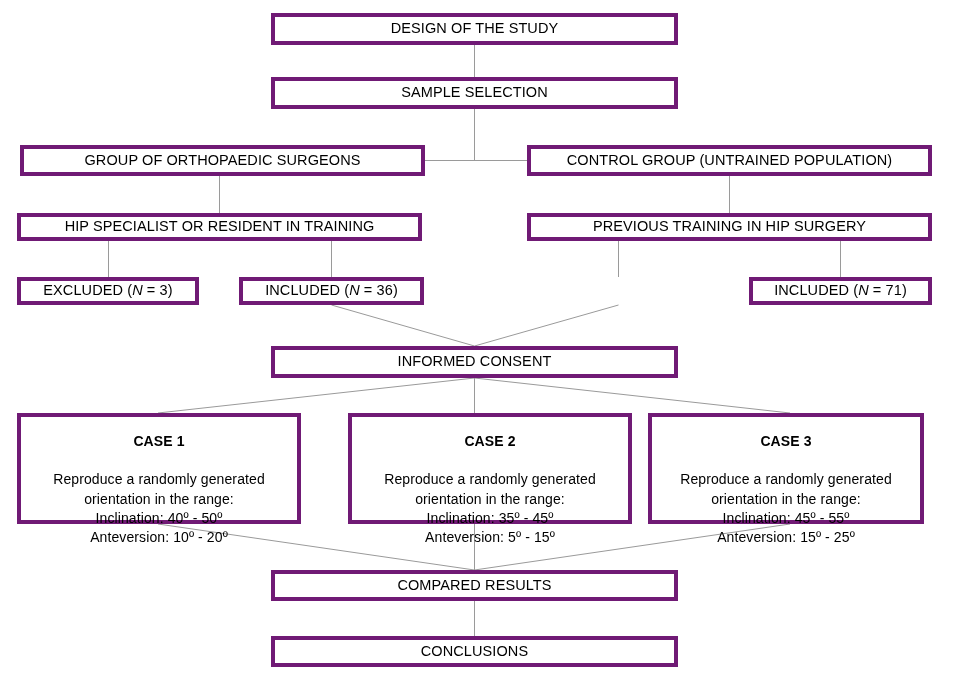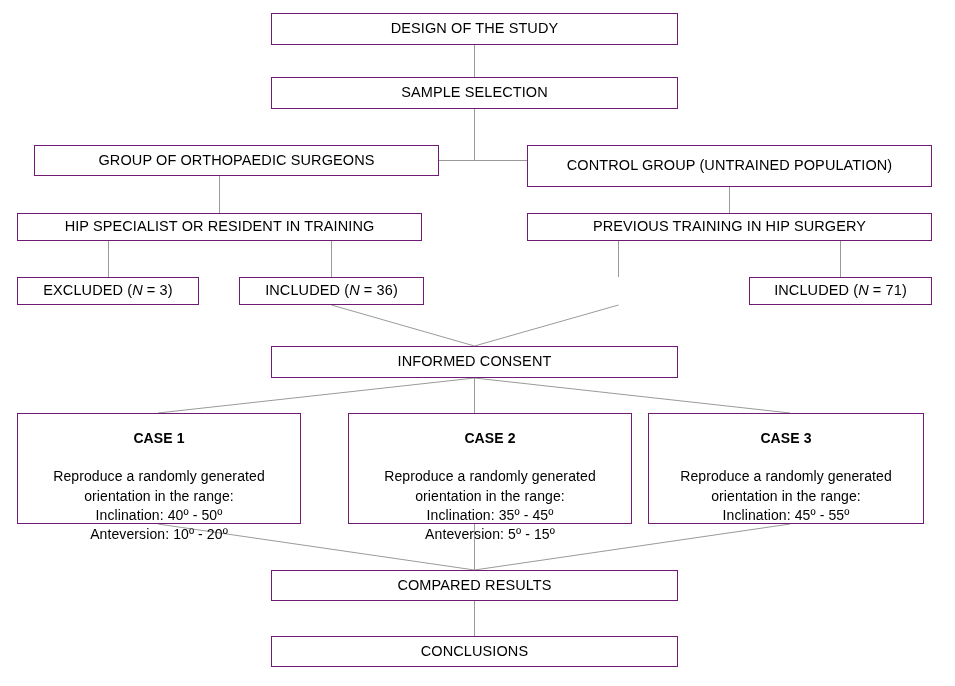--- a/index.html
+++ b/index.html
@@ -16,21 +16,21 @@
   }
   svg.connectors{
     position:absolute;
     left:0;top:0;
     width:955px;height:686px;
     pointer-events:none;
   }
   .node{
     position:absolute;
     box-sizing:border-box;
-    border:1px solid #701a75;
+    border:4px solid #701a75;
     background:#ffffff;
     display:flex;
     flex-direction:column;
     align-items:center;
     justify-content:center;
     text-align:center;
     color:#000000;
     font-size:14.5px;
     line-height:1.05;
     letter-spacing:0.1px;
@@ -88,24 +88,24 @@
   </svg>
 
   <div class="node uc" style="left:271px;top:13px;width:407px;height:32px;">
     <span class="ln">DESIGN OF THE STUDY</span>
   </div>
 
   <div class="node uc" style="left:271px;top:77px;width:407px;height:32px;">
     <span class="ln">SAMPLE SELECTION</span>
   </div>
 
-  <div class="node uc" style="left:34px;top:145px;width:405px;height:31px;">
+  <div class="node uc" style="left:20px;top:145px;width:405px;height:31px;">
     <span class="ln">GROUP OF ORTHOPAEDIC SURGEONS</span>
   </div>
-  <div class="node uc" style="left:527px;top:145px;width:405px;height:42px;">
+  <div class="node uc" style="left:527px;top:145px;width:405px;height:31px;">
     <span class="ln">CONTROL GROUP (UNTRAINED POPULATION)</span>
   </div>
 
   <div class="node uc" style="left:17px;top:213px;width:405px;height:28px;">
     <span class="ln">HIP SPECIALIST OR RESIDENT IN TRAINING</span>
   </div>
   <div class="node uc" style="left:527px;top:213px;width:405px;height:28px;">
     <span class="ln">PREVIOUS TRAINING IN HIP SURGERY</span>
   </div>
 
@@ -137,20 +137,21 @@
     <span class="ln">orientation in the range:</span>
     <span class="ln">Inclination: 35º - 45º</span>
     <span class="ln">Anteversion: 5º - 15º</span>
   </div>
 
   <div class="node case" style="left:648px;top:413px;width:276px;height:111px;">
     <span class="ln title">CASE 3</span>
     <span class="ln">Reproduce a randomly generated</span>
     <span class="ln">orientation in the range:</span>
     <span class="ln">Inclination: 45º - 55º</span>
+    <span class="ln">Anteversion: 15º - 25º</span>
   </div>
 
   <div class="node uc" style="left:271px;top:570px;width:407px;height:31px;">
     <span class="ln">COMPARED RESULTS</span>
   </div>
 
   <div class="node uc" style="left:271px;top:636px;width:407px;height:31px;">
     <span class="ln">CONCLUSIONS</span>
   </div>
 

